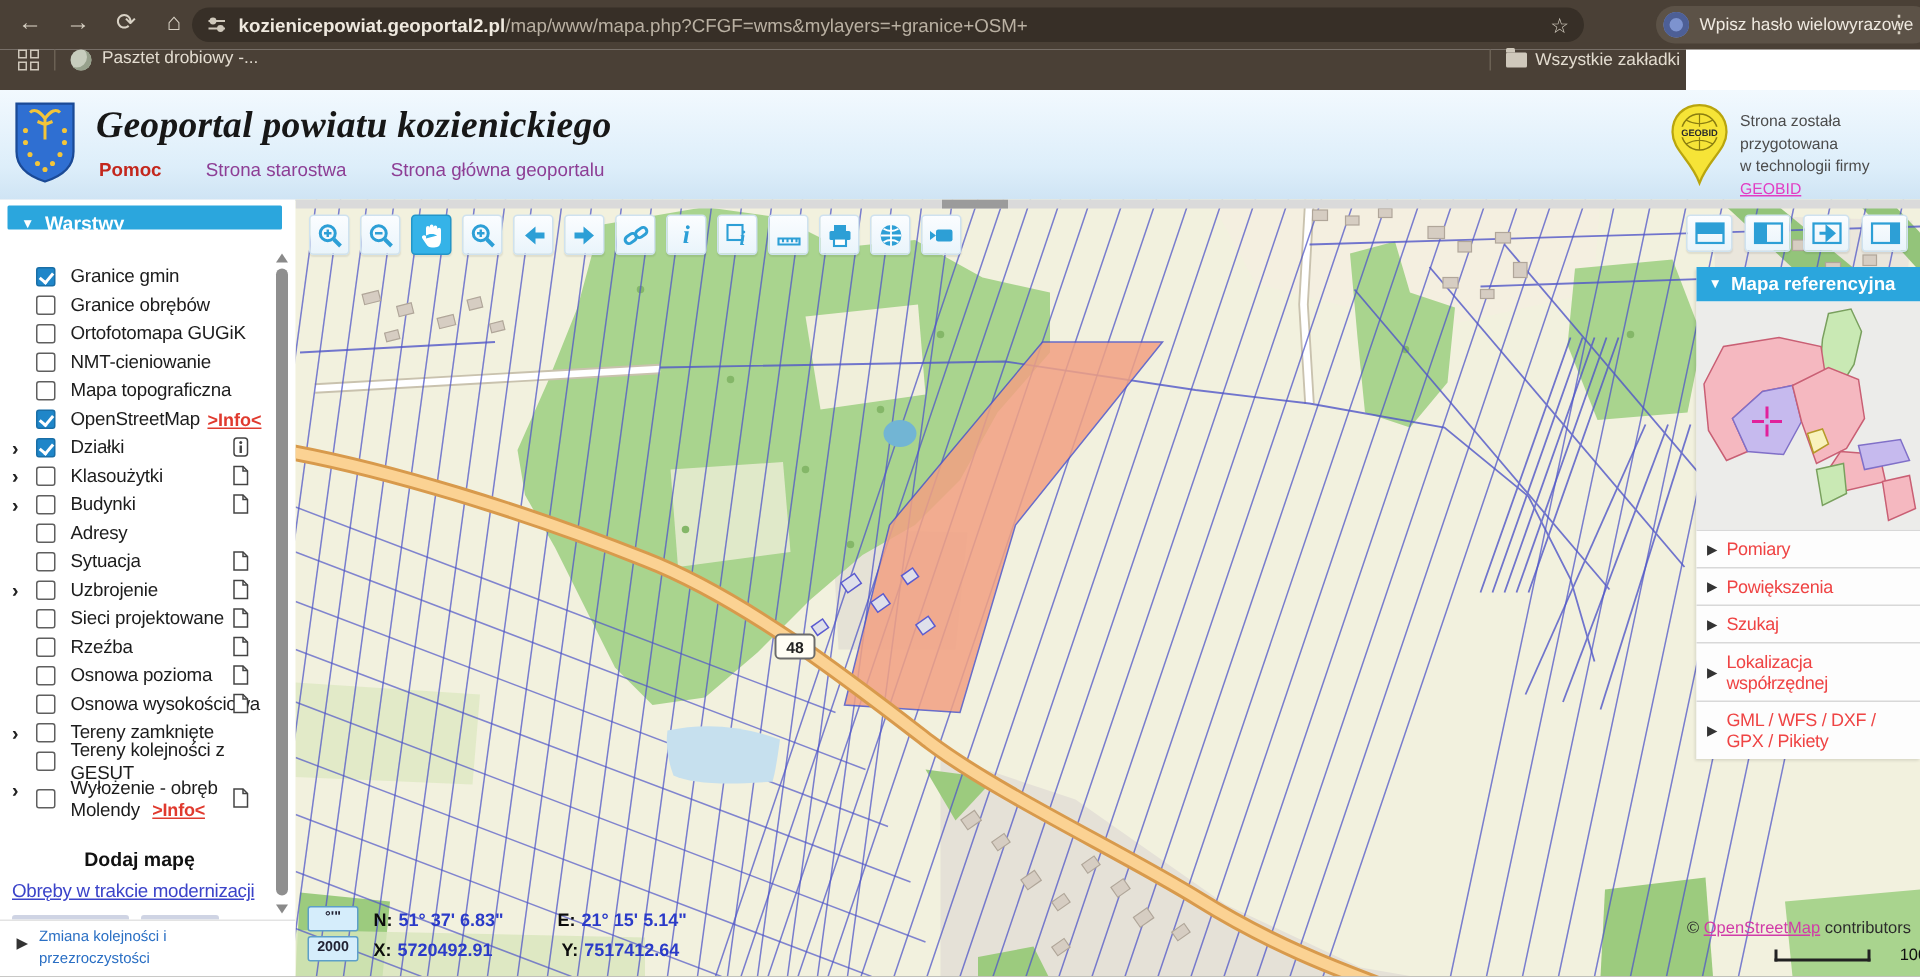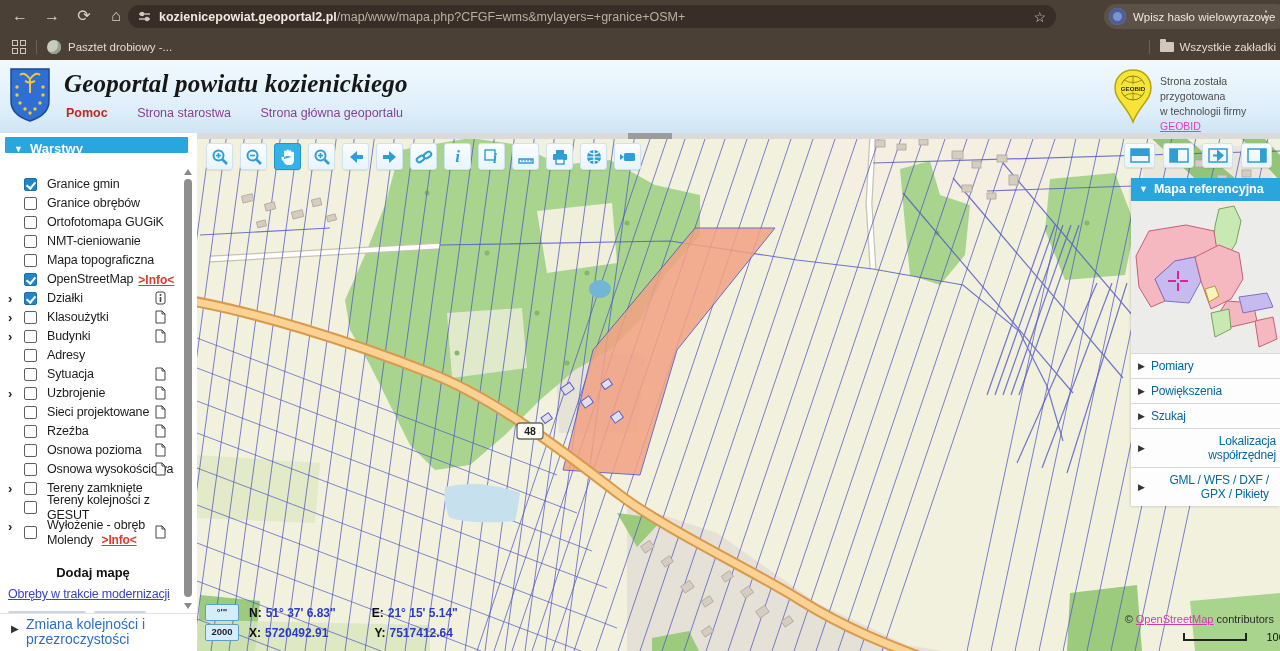--- a/index.html
+++ b/index.html
@@ -12,22 +12,22 @@
   .omnibox{position:absolute;left:128px;top:5px;width:928px;height:23px;background:#372f27;
            border-radius:12px;display:flex;align-items:center;padding:0 10px;box-sizing:border-box;}
   .omni-url{font-size:12.5px;color:#b9b0a2;white-space:nowrap;overflow:hidden;margin-left:8px;flex:1;}
   .omni-url b{color:#efe9df;font-weight:bold;}
   .star{color:#d8d1c4;font-size:14px;margin-left:8px;}
   .pw-pill{position:absolute;left:1104px;top:4px;height:25px;background:#5c5247;border-radius:13px;
            display:flex;align-items:center;padding:0 12px 0 5px;color:#efe9e0;font-size:11.5px;white-space:nowrap;}
   .pw-ic{width:17px;height:17px;border-radius:50%;background:#7d93cf;margin-right:7px;
          box-shadow:inset 0 0 0 4px #4d5f96;}
   .dots{position:absolute;left:1258px;top:4px;color:#d8d1c4;font-size:16px;line-height:25px;}
-  .bookmarks{position:absolute;left:0;top:33px;width:1280px;height:27px;background:#4a4036;
-             border-bottom:2px solid #352d24;display:flex;align-items:center;}
+  .bookmarks{position:absolute;left:0;top:33px;width:1124px;height:27px;background:#4a4036;
+             border-bottom:2px solid #352d24;display:flex;align-items:flex-start;}
   .grid-ic{width:14px;height:14px;margin-left:12px;display:grid;grid-template-columns:6px 6px;
            grid-gap:2px;}
   .grid-ic span{width:6px;height:6px;border:1.5px solid #cfc8bb;box-sizing:border-box;}
   .bm-sep{width:1px;height:14px;background:#6b6154;margin:0 10px;}
   .favicon{width:14px;height:14px;border-radius:50%;background:#c7cdbd;box-shadow:inset -3px -2px 0 #97a18c;}
   .bm-label{color:#e3dcd0;font-size:11.5px;margin-left:7px;white-space:nowrap;}
   .bm-right{margin-left:auto;display:flex;align-items:center;}
   .folder-ic{width:14px;height:10px;background:#cfc8bb;border-radius:1px;position:relative;margin-right:6px;}
   .folder-ic:before{content:"";position:absolute;left:0;top:-3px;width:6px;height:3px;background:#cfc8bb;
                     border-radius:1px 1px 0 0;}
@@ -72,21 +72,21 @@
   .cliprow i{display:inline-block;height:10px;background:#a9b2cf;border-radius:2px;margin-right:8px;}
   .sb-track{position:absolute;right:4px;top:36px;width:10px;height:440px;}
   .sb-arrow{position:absolute;left:1px;width:0;height:0;border-left:4px solid transparent;
             border-right:4px solid transparent;}
   .sb-up{top:0;border-bottom:6px solid #8a8a8a;}
   .sb-dn{bottom:0;border-top:6px solid #8a8a8a;}
   .sb-thumb{position:absolute;left:1px;top:10px;width:8px;height:418px;background:#8f8f8f;border-radius:4px;}
   .side-bottom{position:absolute;left:0;bottom:0;width:197px;height:37px;background:#fff;
                border-top:1px solid #e3e3e3;}
   .side-bottom .arr{position:absolute;left:11px;top:9px;color:#333;font-size:10px;}
-  .side-bottom .txt{position:absolute;left:26px;top:3px;width:150px;font-size:14px;color:#2a6fc4;line-height:15px;}
+  .side-bottom .txt{position:absolute;left:26px;top:3px;width:150px;font-size:10px;color:#2a6fc4;line-height:15px;}
   
   .map-area{position:relative;flex:1;height:518px;background:#f2f1de;overflow:hidden;}
   .map-hscroll{position:absolute;left:0;top:0;right:0;height:6px;background:#dadada;z-index:30;}
   .map-hthumb{position:absolute;left:431px;top:0;width:44px;height:6px;background:#9b9b9b;}
   svg.map{position:absolute;left:0;top:0;z-index:1;}
   .toolbar{position:absolute;left:9px;top:10px;z-index:40;display:flex;gap:7px;}
   .tbtn{width:27px;height:27px;border-radius:3px;background:linear-gradient(180deg,#fbfdff,#e9f4fb);
         border:1px solid #cfe2ef;box-shadow:0 1px 1px rgba(0,0,0,.08);display:flex;align-items:center;
         justify-content:center;color:#2d9fd6;box-sizing:border-box;}
   .tbtn.active{background:#35b3e8;border-color:#2396c9;color:#fff;}
@@ -95,21 +95,21 @@
   
   .rpanel{position:absolute;right:0;top:45px;width:149px;z-index:35;background:#fdfdfd;
           box-shadow:-1px 1px 2px rgba(0,0,0,.12);}
   .rpanel-head{height:23px;background:#2ba6dd;color:#fff;font-weight:bold;font-size:12.5px;
                line-height:23px;padding-left:8px;}
   .rpanel-head .tri{font-size:9px;margin-right:6px;vertical-align:1px;}
   .minimap{height:152px;background:#ececea;position:relative;}
   .acc-item{border-top:1px solid #d8d8d8;padding:5px 4px 5px 7px;display:flex;align-items:center;
             background:#fdfdfd;}
   .acc-item .arr{color:#333;font-size:9px;margin-right:6px;flex:none;}
-  .acc-item .atxt{color:#0369a1;font-size:12px;line-height:14px;letter-spacing:-.2px;text-align:right;}
+  .acc-item .atxt{color:#ef4444;font-size:12px;line-height:14px;letter-spacing:-.2px;}
   
   .coords{position:absolute;left:8px;bottom:10px;z-index:40;font-size:12px;}
   .coords .crow{display:flex;align-items:center;height:17px;margin-top:3px;}
   .cbtn{width:32px;height:15px;background:#d5edfb;border:1px solid #5d9fc9;border-radius:2px;
         font-size:9.5px;font-weight:bold;color:#223;text-align:center;line-height:14px;flex:none;}
   .clab{font-weight:bold;color:#0c0c0c;margin-left:10px;}
   .cval{font-weight:bold;color:#2b3bc8;margin-left:4px;}
   .csp{width:26px;flex:none;}
   
   .attrib{position:absolute;right:6px;bottom:26px;z-index:40;font-size:11px;color:#2b2b2b;}

